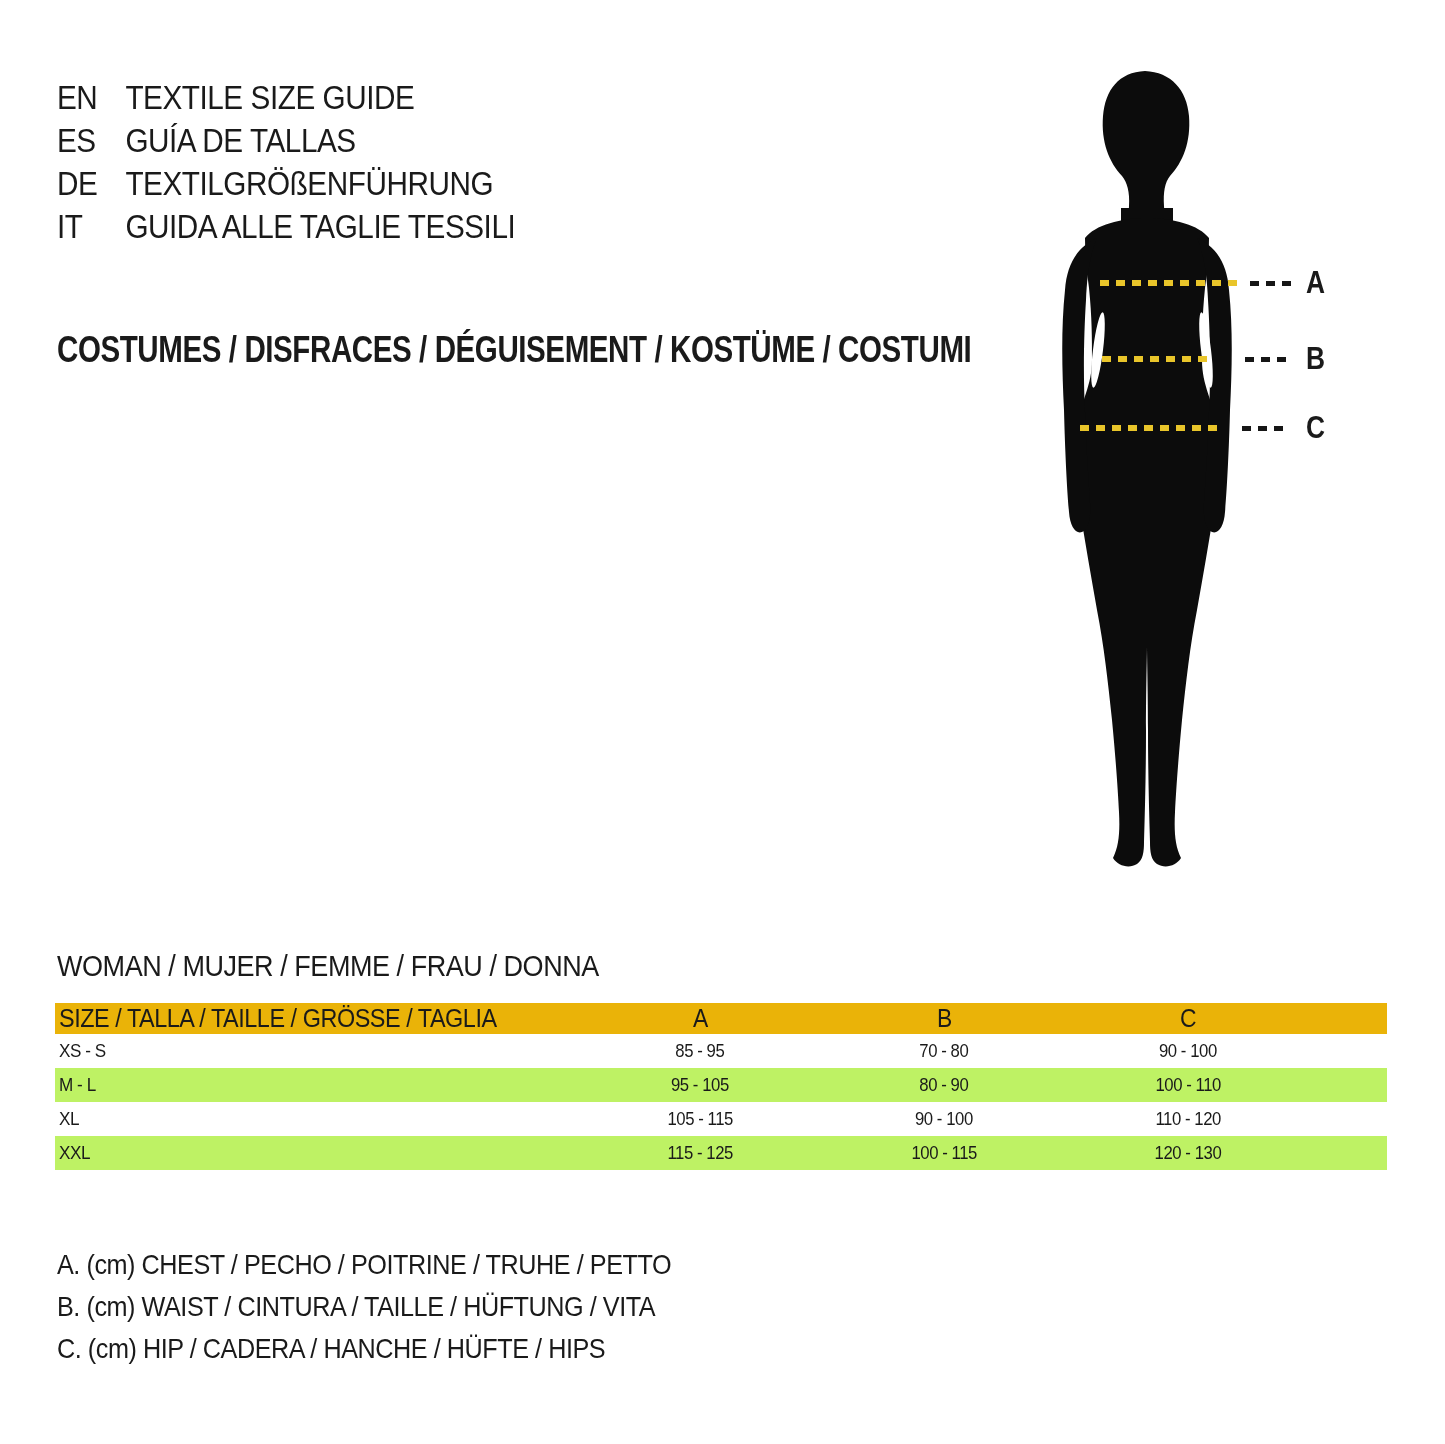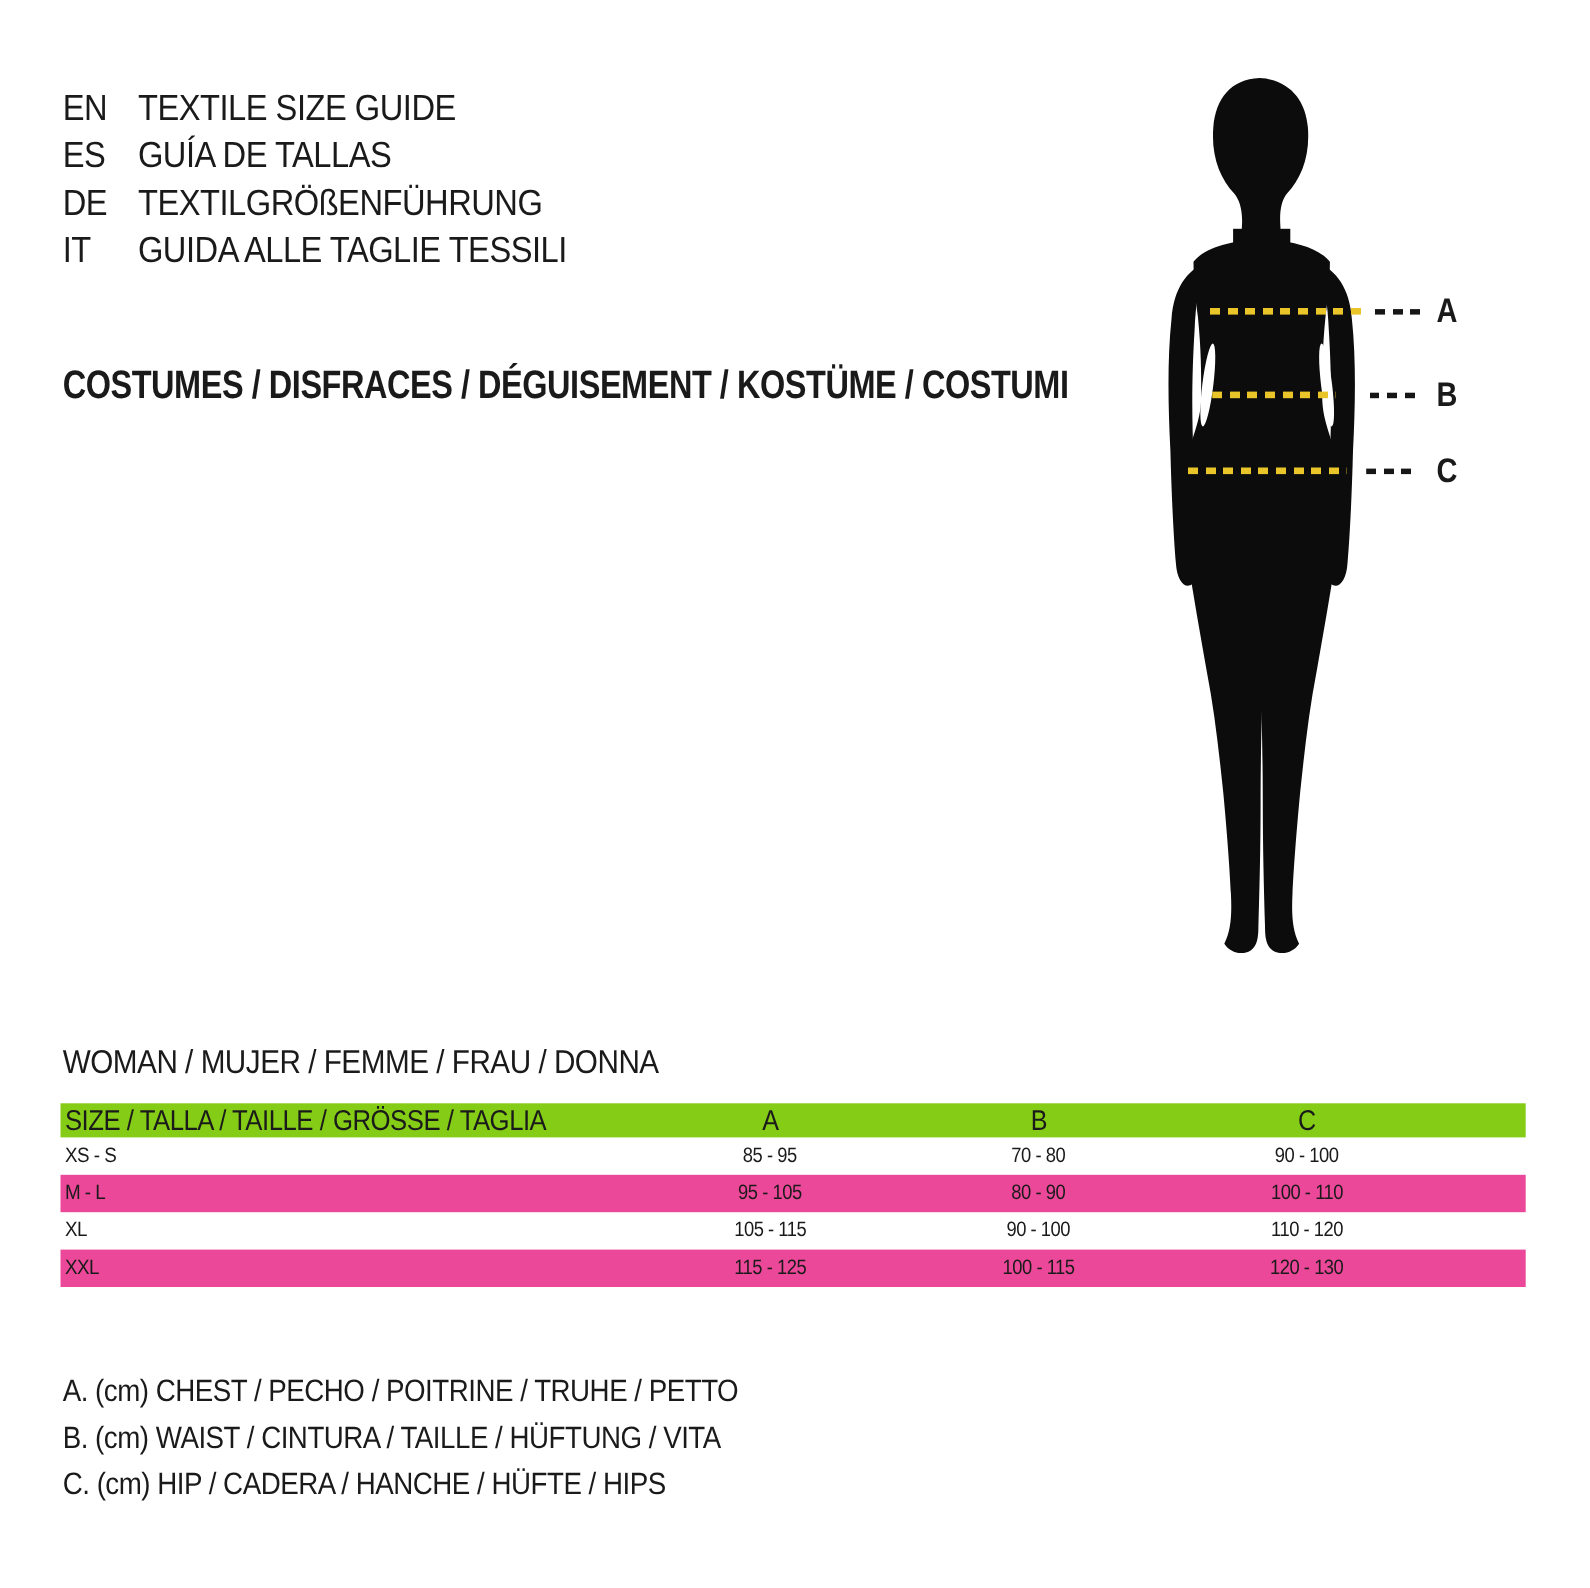--- a/index.html
+++ b/index.html
@@ -49,23 +49,23 @@
   
   .woman-title{
     position:absolute;left:57px;top:948px;height:36px;line-height:36px;
     font-size:30px;font-weight:500;letter-spacing:-0.5px;
     transform:scaleX(0.9);transform-origin:0 50%;white-space:nowrap;
   }
 
   
   .size-table{position:absolute;left:55px;top:1003px;width:1332px;}
   .t-row{display:grid;grid-template-columns:523px 244px 244px 244px 77px;align-items:center;}
-  .t-header{height:31px;background:#84cc16;}
+  .t-header{height:31px;background:#eab308;}
   .t-data{height:34px;}
-  .t-data.alt{background:#ec4899;}
+  .t-data.alt{background:#bef264;}
   .t-cell{font-size:19px;font-weight:500;letter-spacing:-0.5px;text-align:center;}
   .t-cell.lbl{text-align:left;padding-left:4px;}
   .t-header .t-cell{font-size:26px;}
 
   
   .legend{position:absolute;left:57px;top:1244px;}
   .legend-row{height:42px;display:flex;align-items:center;font-size:28px;font-weight:500;letter-spacing:-0.5px;text-align:right;}
 </style>
 </head>
 <body>

